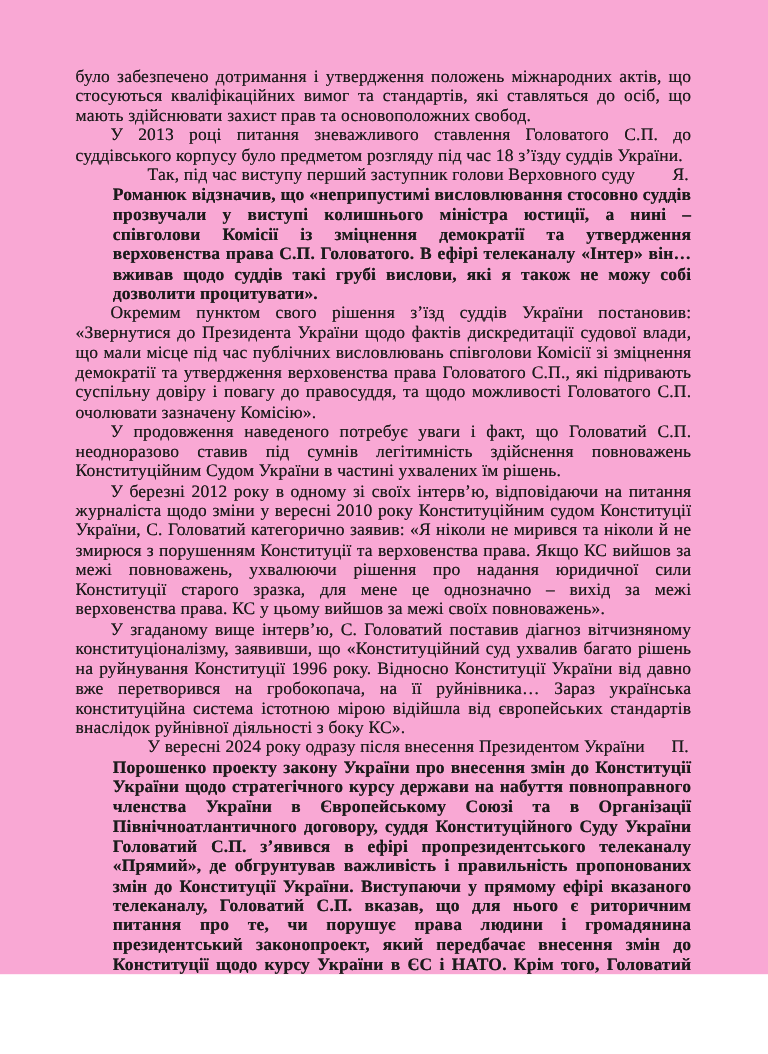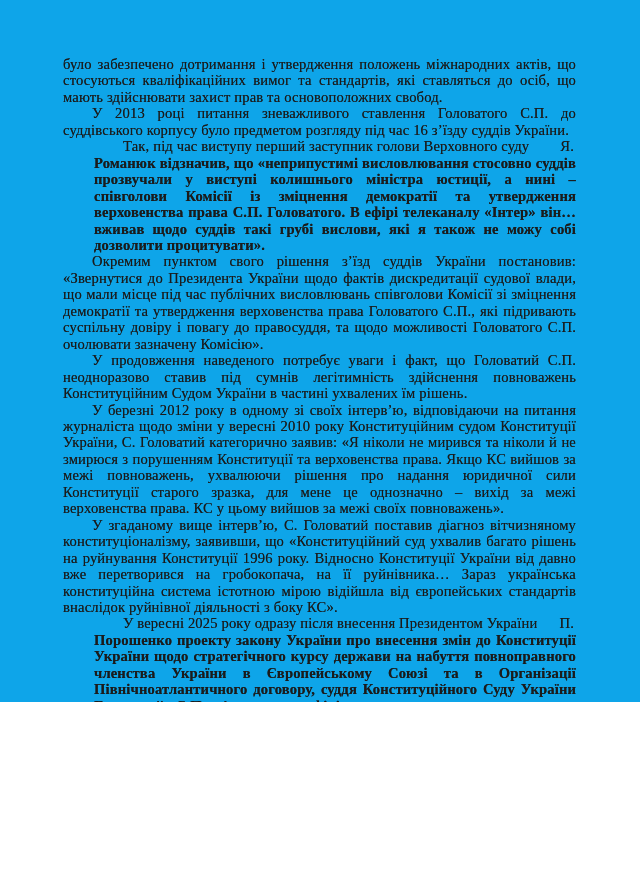--- a/index.html
+++ b/index.html
@@ -3,22 +3,22 @@
 <meta charset="utf-8">
 <style>
   html, body {
     margin: 0;
     padding: 0;
     background: #ffffff;
   }
   .page {
     position: relative;
     width: 640px;
-    height: 702px;
-    background: #0ea5e9;
+    height: 812px;
+    background: #f9a8d4;
     overflow: hidden;
     color: #1b1b1b;
     font-family: "Liberation Serif", serif;
   }
   .text-block {
     position: absolute;
     left: 63px;
     top: 56px;
     width: 513px;
     font-size: 14.6px;
@@ -55,41 +55,41 @@
   }
 </style>
 </head>
 <body>
 
 <div class="page">
   <div class="text-block">
 
     <p class="para continuation"><span>було забезпечено дотримання і утвердження положень міжнародних актів, що стосуються кваліфікаційних вимог та стандартів, які ставляться до осіб, що мають здійснювати захист прав та основоположних свобод.</span></p>
 
-    <p class="para"><span>У 2013 році питання зневажливого ставлення Головатого С.П. до суддівського корпусу було предметом розгляду під час 16 з’їзду суддів України.</span></p>
+    <p class="para"><span>У 2013 році питання зневажливого ставлення Головатого С.П. до суддівського корпусу було предметом розгляду під час 18 з’їзду суддів України.</span></p>
 
     <p class="para split">
       <span class="first-line">
         <span>Так, під час виступу перший заступник голови Верховного суду</span>
         <span class="initial">Я.</span>
       </span>
       <span class="rest">Романюк відзначив, що «неприпустимі висловлювання стосовно суддів прозвучали у виступі колишнього міністра юстиції, а нині – співголови Комісії із зміцнення демократії та утвердження верховенства права С.П. Головатого. В ефірі телеканалу «Інтер» він… вживав щодо суддів такі грубі вислови, які я також не можу собі дозволити процитувати».</span>
     </p>
 
     <p class="para"><span>Окремим пунктом свого рішення з’їзд суддів України постановив: «Звернутися до Президента України щодо фактів дискредитації судової влади, що мали місце під час публічних висловлювань співголови Комісії зі зміцнення демократії та утвердження верховенства права Головатого С.П., які підривають суспільну довіру і повагу до правосуддя, та щодо можливості Головатого С.П. очолювати зазначену Комісію».</span></p>
 
     <p class="para"><span>У продовження наведеного потребує уваги і факт, що Головатий С.П. неодноразово ставив під сумнів легітимність здійснення повноважень Конституційним Судом України в частині ухвалених їм рішень.</span></p>
 
     <p class="para"><span>У березні 2012 року в одному зі своїх інтерв’ю, відповідаючи на питання журналіста щодо зміни у вересні 2010 року Конституційним судом Конституції України, С. Головатий категорично заявив: «Я ніколи не мирився та ніколи й не змирюся з порушенням Конституції та верховенства права. Якщо КС вийшов за межі повноважень, ухвалюючи рішення про надання юридичної сили Конституції старого зразка, для мене це однозначно – вихід за межі верховенства права. КС у цьому вийшов за межі своїх повноважень».</span></p>
 
     <p class="para"><span>У згаданому вище інтерв’ю, С. Головатий поставив діагноз вітчизняному конституціоналізму, заявивши, що «Конституційний суд ухвалив багато рішень на руйнування Конституції 1996 року. Відносно Конституції України від давно вже перетворився на гробокопача, на її руйнівника… Зараз українська конституційна система істотною мірою відійшла від європейських стандартів внаслідок руйнівної діяльності з боку КС».</span></p>
 
 
     <p class="para split">
       <span class="first-line">
-        <span>У вересні 2025 року одразу після внесення Президентом України</span>
+        <span>У вересні 2024 року одразу після внесення Президентом України</span>
         <span class="initial">П.</span>
       </span>
       <span class="rest">Порошенко проекту закону України про внесення змін до Конституції України щодо стратегічного курсу держави на набуття повноправного членства України в Європейському Союзі та в Організації Північноатлантичного договору, суддя Конституційного Суду України Головатий С.П. з’явився в ефірі пропрезидентського телеканалу «Прямий», де обгрунтував важливість і правильність пропонованих змін до Конституції України. Виступаючи у прямому ефірі вказаного телеканалу, Головатий С.П. вказав, що для нього є риторичним питання про те, чи порушує права людини і громадянина президентський законопроект, який передбачає внесення змін до Конституції щодо курсу України в ЄС і НАТО. Крім того, Головатий усіляко обгрунтовував свою тезу про те, що</span>
     </p>
 
   </div>
 </div>
 
 </body></html>

